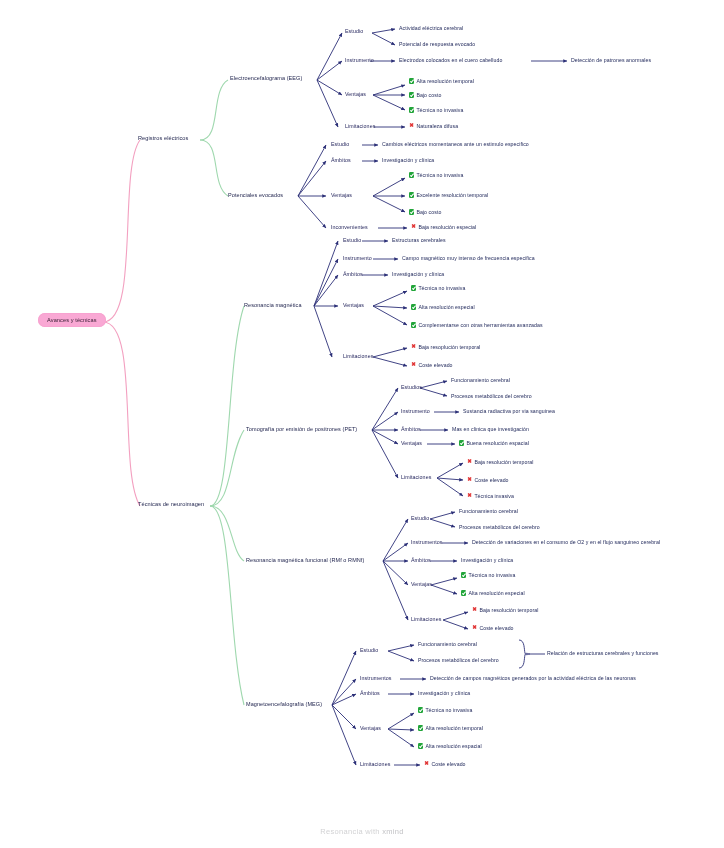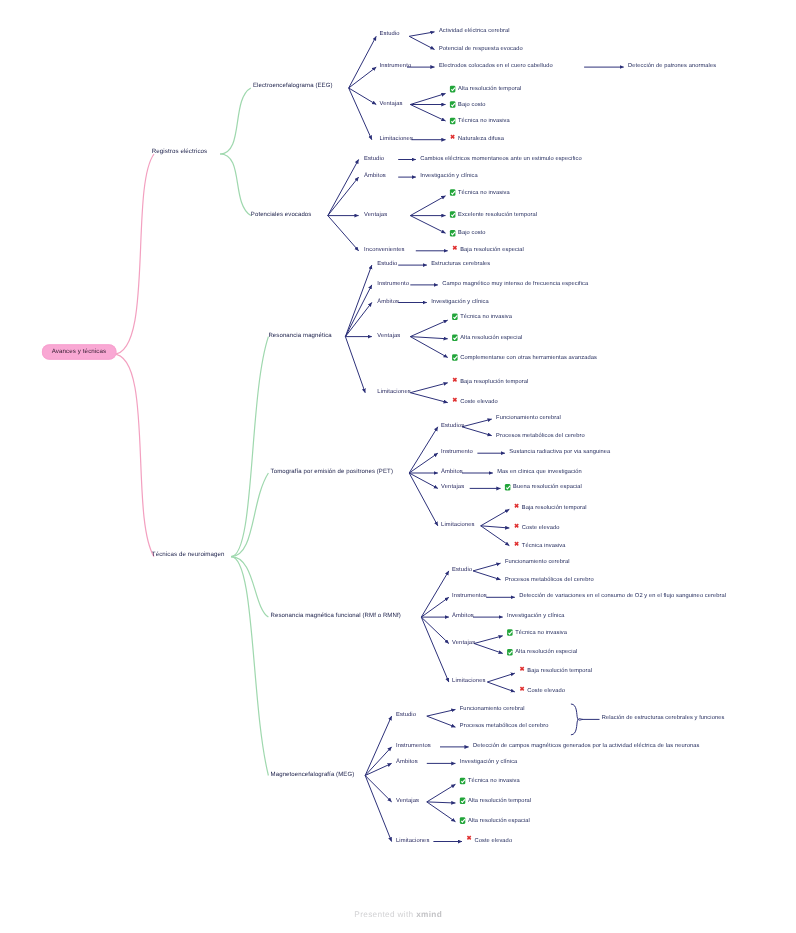--- a/index.html
+++ b/index.html
@@ -107,21 +107,21 @@
   .footer {
     position: absolute;
     left: 0;
     right: 0;
     bottom: 12px;
     text-align: center;
     font-size: 7.5px;
     color: #d2d2d4;
     letter-spacing: .3px;
   }
-  .footer b { color: #c3c3c6; font-weight: bold; }
+  .footer b { color: #c3c3c6; font-weight: normal; }
 </style>
 </head>
 <body>
 
 <div id="canvas">
 
   <svg class="edges" viewBox="0 0 724 848">
     <defs>
       <marker id="ah" markerWidth="5" markerHeight="5" refX="4.2" refY="2" orient="auto">
         <path d="M0,0 L4.4,2 L0,4 z" fill="#2b2f77"></path>
@@ -596,16 +596,16 @@
     <span>Limitaciones</span>
   </div>
   <div class="node leaf" style="left:424px; top:761px;">
     <div class="bullet-row">
         <span class="mark cross"></span>
       <span class="bullet-text">Coste elevado</span>
       </div>
   </div>
 
   <div class="footer">
-    <span>Presented with </span><b>xmind</b>
+    <span>Resonancia with </span><b>xmind</b>
   </div>
 
 </div>
 
 </body></html>

